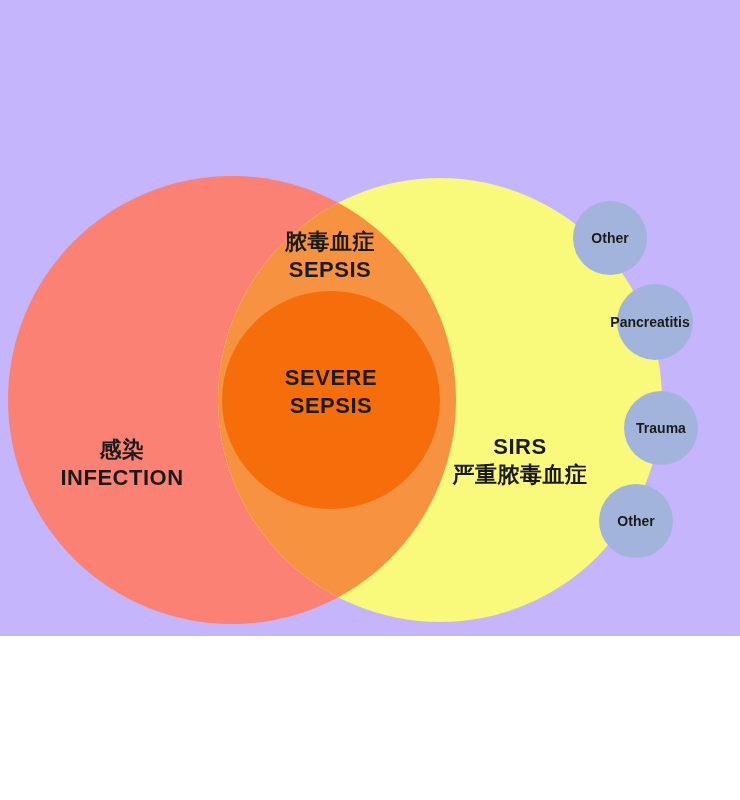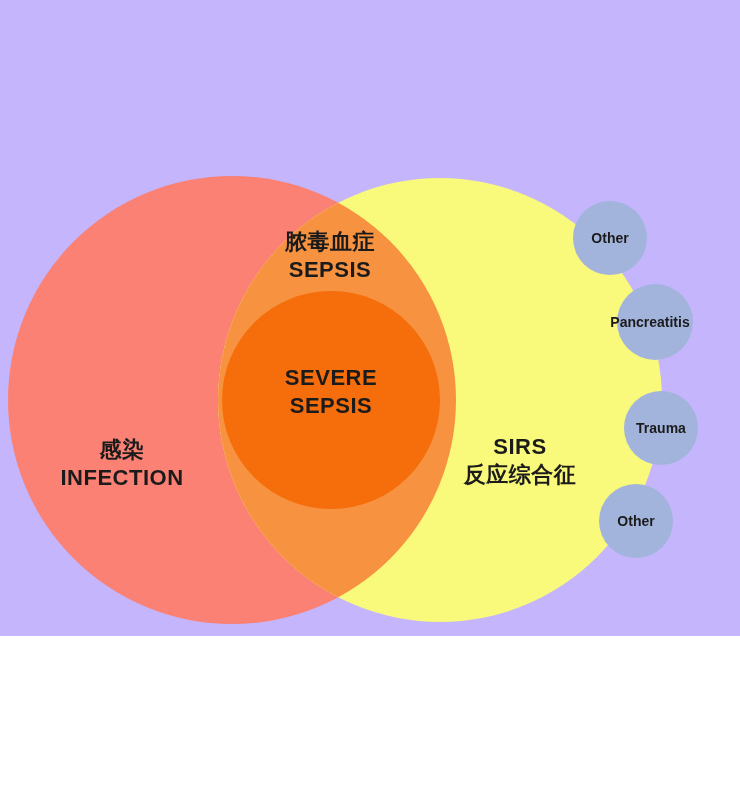--- a/index.html
+++ b/index.html
@@ -81,21 +81,21 @@
     <span>SEPSIS</span>
   </div>
 
   <div class="vlabel" style="left:122px; top:464px;">
     <span>感染</span>
     <span>INFECTION</span>
   </div>
 
   <div class="vlabel" style="left:520px; top:461px;">
     <span>SIRS</span>
-    <span>反应综合征</span>
+    <span>严重脓毒血症</span>
   </div>
 
   <div class="sat-label" style="left:610px; top:238px;">Other</div>
   <div class="sat-label" style="left:650px; top:322px;">Pancreatitis</div>
   <div class="sat-label" style="left:661px; top:428px;">Trauma</div>
   <div class="sat-label" style="left:636px; top:521px;">Other</div>
 
 </div>
 
 </body></html>

